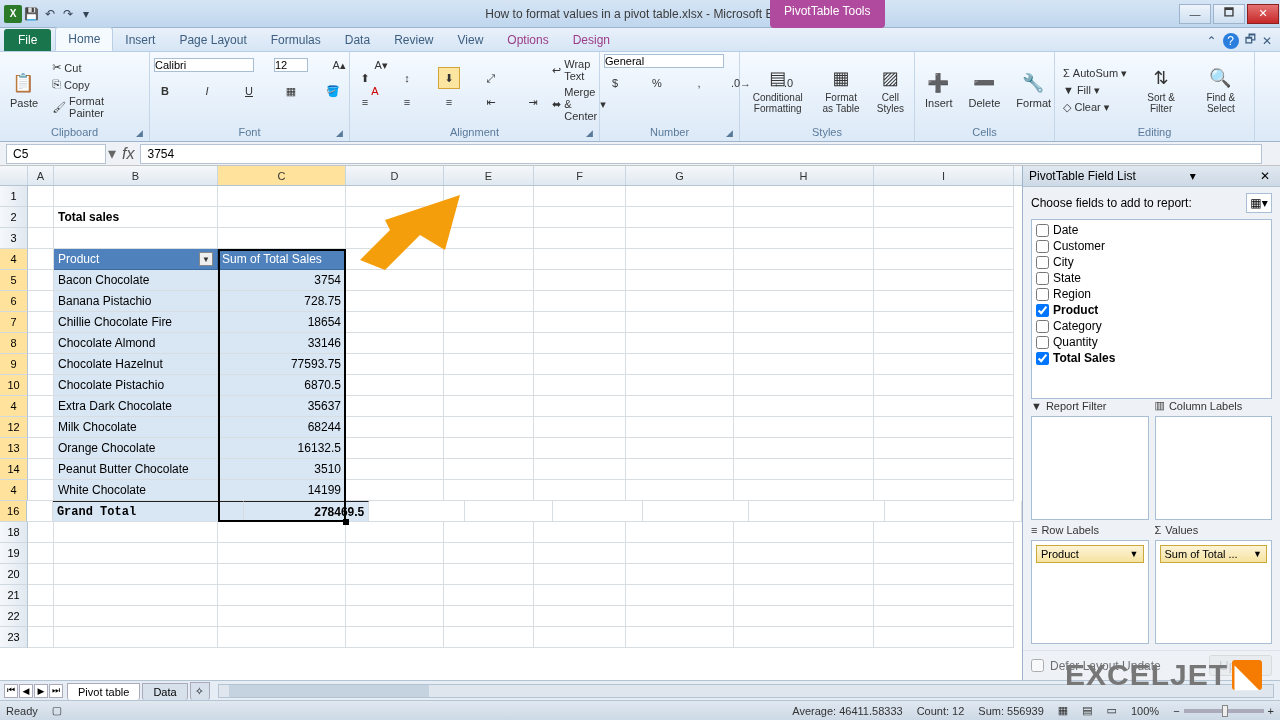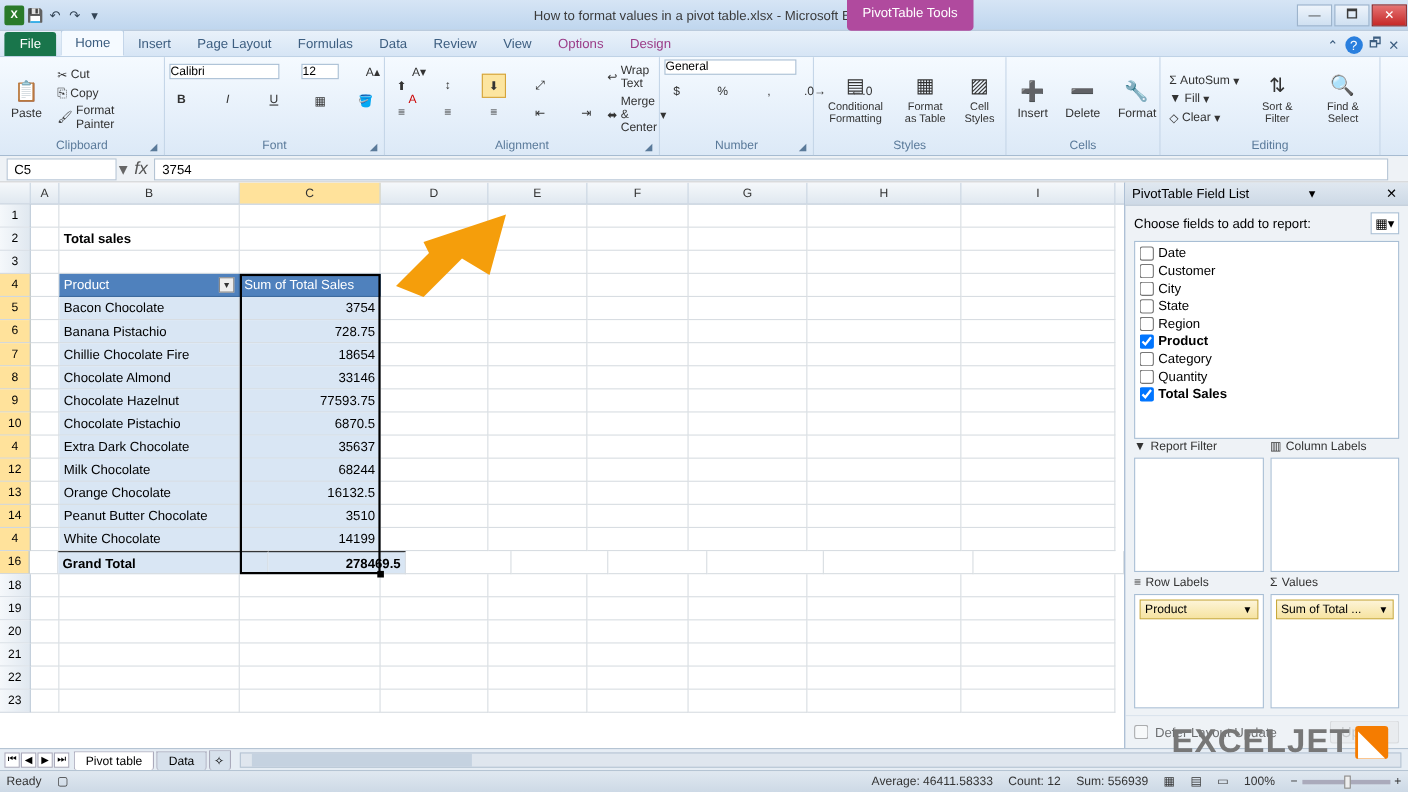--- a/index.html
+++ b/index.html
@@ -489,21 +489,21 @@
         <div class="gc" style="width: 98px;"></div>
         <div class="gc" style="width: 90px;"></div>
         <div class="gc" style="width: 92px;"></div>
         <div class="gc" style="width: 108px;"></div>
         <div class="gc" style="width: 140px;"></div>
         <div class="gc" style="width: 140px;"></div>
       </div>
       <div class="gr">
         <div class="rowhead sel">16</div>
         <div class="gc" style="width: 26px;"></div>
-        <div class="gc ptd ptgt" style="width: 196px;">Grand Total</div>
+        <div class="gc ptd ptgt" style="width: 196px; font-family: Liberation Mono, monospace;">Grand Total</div>
         <div class="gc ptd ptgt r" style="width: 128px;">278469.5</div>
         <div class="gc" style="width: 98px;"></div>
         <div class="gc" style="width: 90px;"></div>
         <div class="gc" style="width: 92px;"></div>
         <div class="gc" style="width: 108px;"></div>
         <div class="gc" style="width: 140px;"></div>
         <div class="gc" style="width: 140px;"></div>
       </div>
       <div class="gr">
         <div class="rowhead">18</div>

